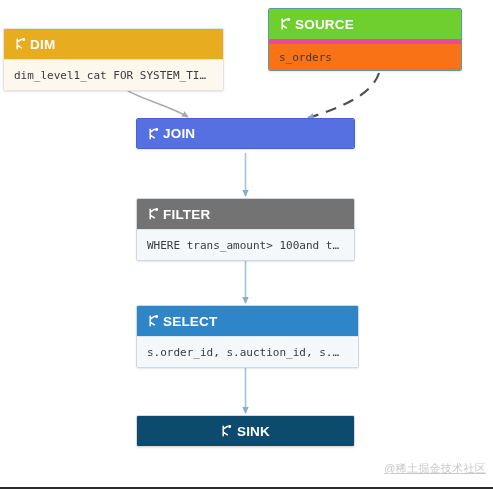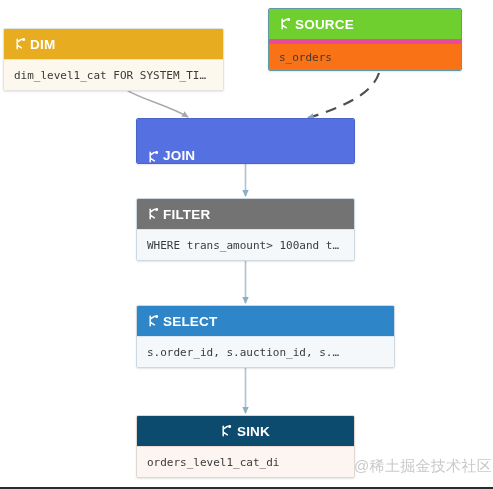--- a/index.html
+++ b/index.html
@@ -82,52 +82,53 @@
     left: 268px; top: 8px; width: 194px;
     border: 1px solid #5e9aa4;
   }
   .node.source .node-header { background: #6fcf2f; }
   .node.source .node-body   { background: #f97316; border-top: 5px solid #ec4899; }
 
   .node.join {
     left: 136px; top: 118px; width: 219px;
     border: 1px solid #4a62cc;
   }
-  .node.join .node-header { background: #5570e0; height: 44px; align-items: flex-end; }
+  .node.join .node-header { background: #5570e0; height: 29px; }
 
   .node.filter {
     left: 136px; top: 198px; width: 219px;
     border: 1px solid #cdd8e0;
   }
   .node.filter .node-header { background: #737373; }
   .node.filter .node-body   { background: #f4f8fb; border-top: 1px solid #dbe6ef; }
 
   .node.select {
-    left: 136px; top: 305px; width: 259px;
+    left: 136px; top: 305px; width: 223px;
     border: 1px solid #cdd8e0;
   }
   .node.select .node-header { background: #2e86c8; }
   .node.select .node-body   { background: #f4f8fb; border-top: 1px solid #dbe6ef; }
 
   .node.sink {
     left: 136px; top: 415px; width: 219px;
     border: 1px solid #e0d7d3;
   }
   .node.sink .node-header { background: #0c4a6e; justify-content: center; }
   .node.sink .node-body   { background: #fdf5f2; border-top: 1px solid #ecdcd5; }
 
   
   #watermark {
     position: absolute;
-    right: 1px;
+    right: 7px;
     bottom: 13px;
-    font-size: 15px;
+    font-size: 11px;
     color: #c9c9c9;
     white-space: nowrap;
     letter-spacing: 0.3px;
+    text-decoration: underline;
   }
   #bottom-rule {
     position: absolute;
     left: 0;
     bottom: 0;
     width: 493px;
     height: 2px;
     background: #2b2b2b;
   }
 </style>
@@ -227,19 +228,18 @@
   <div class="node sink">
     <div class="node-header">
       <span class="hdr-icon">
         <svg viewBox="0 0 12 12" width="12" height="12" xmlns="http://www.w3.org/2000/svg">
           <path d="M2.2,1.2 L2.2,10.8 M2.2,4 L6.4,1.4 M2.2,7.2 L6.4,9.8" stroke="#ffffff" stroke-width="1.5" fill="none" stroke-linecap="round"></path>
           <circle cx="8.6" cy="1.4" r="1.5" fill="#ffffff"></circle>
         </svg>
       </span>
       <span>SINK</span>
     </div>
-    <div class="node-body">orders_level1_cat_di</div>
   </div>
 
   <div id="watermark">@稀土掘金技术社区</div>
   <div id="bottom-rule"></div>
 
 </div>
 
 </body></html>

